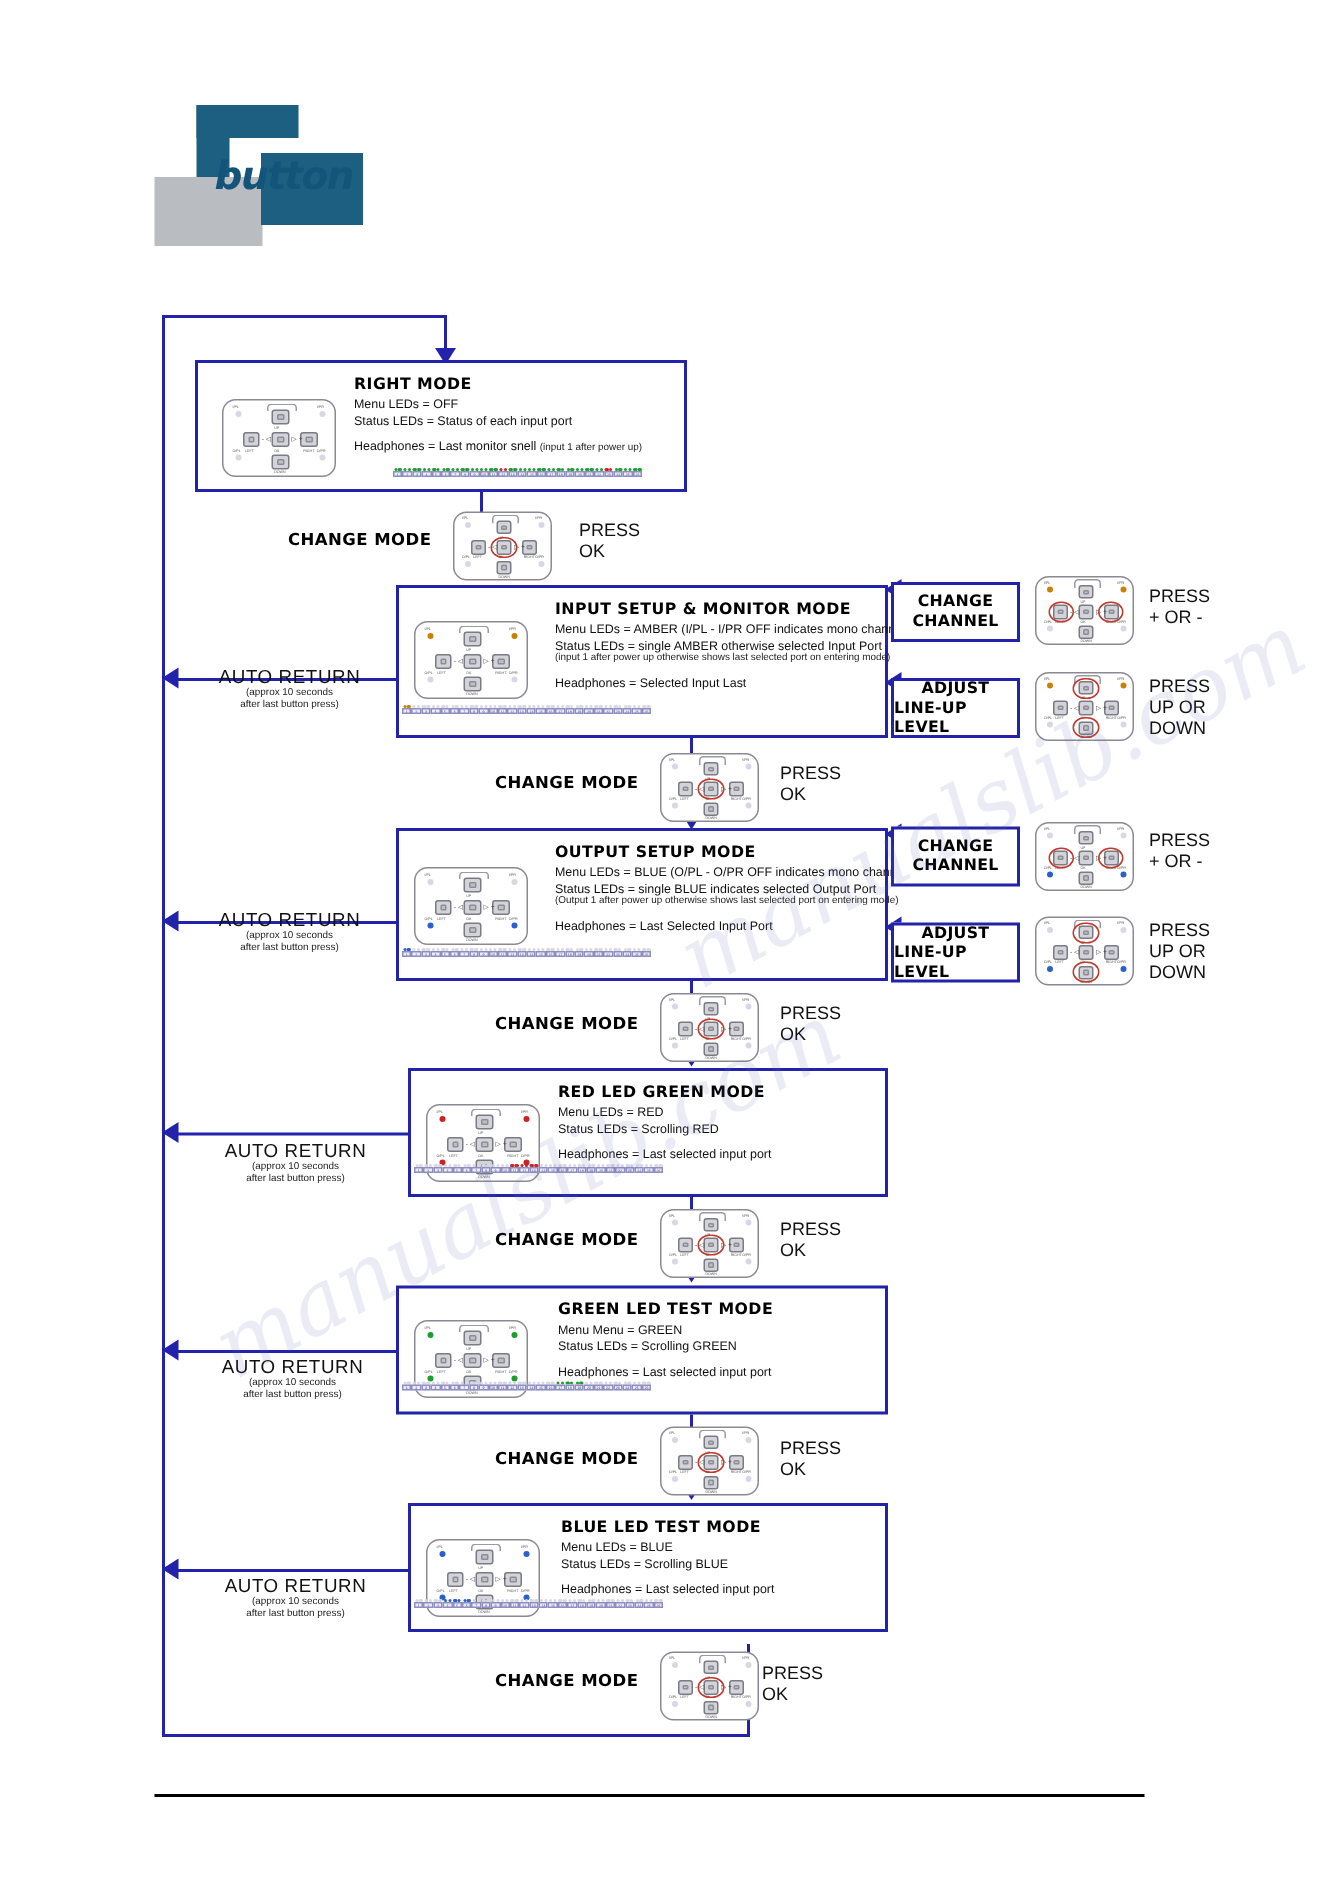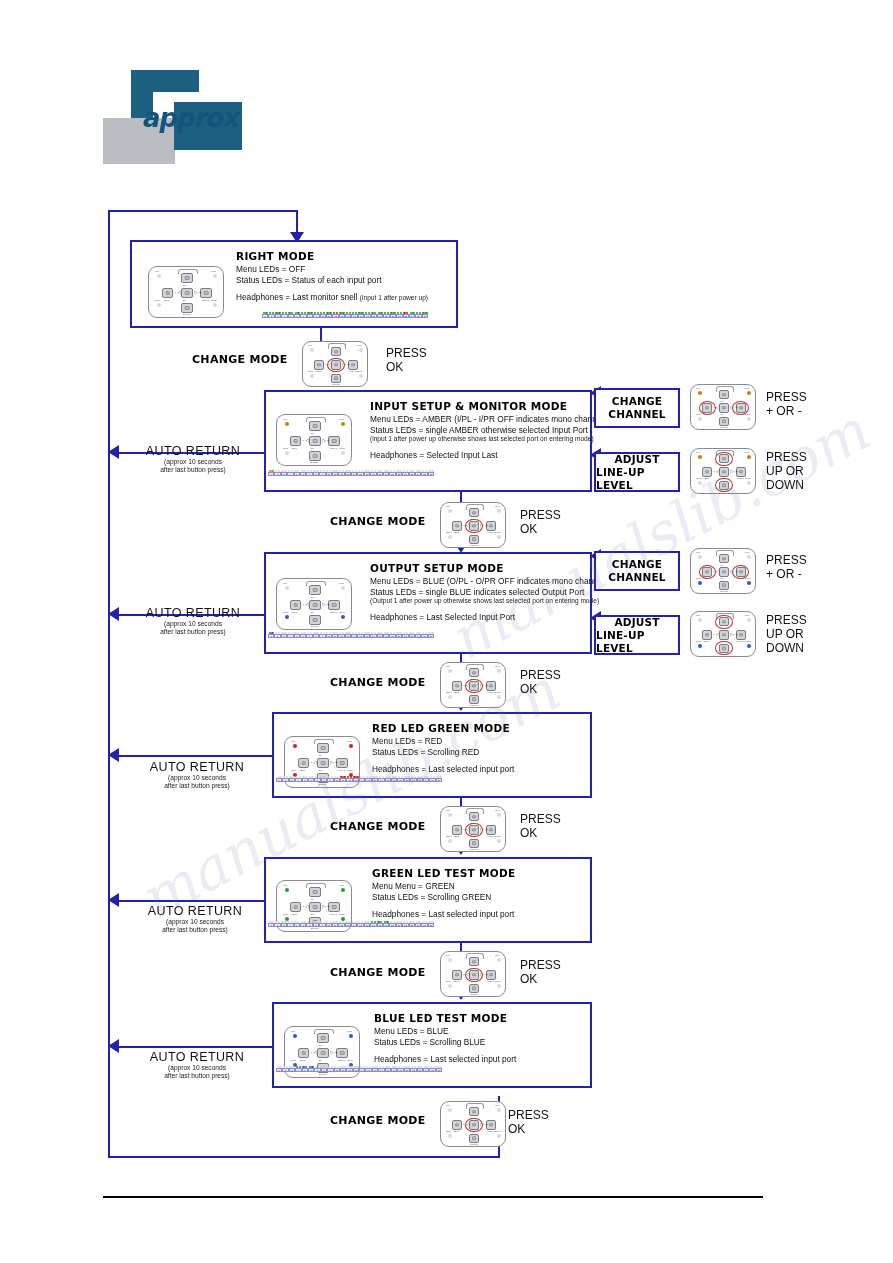--- a/index.html
+++ b/index.html
@@ -71,21 +71,21 @@
   #footrule{position:absolute;left:103px;top:1196px;width:660px;height:2px;background:#000;}
 </style>
 </head>
 <body>
 
 <div id="logo" class="abs">
   <div class="grey"></div>
   <div class="tl"></div>
   <div class="tlv"></div>
   <div class="br"></div>
-  <div class="word">approx</div>
+  <div class="word">button</div>
 </div>
 
 <div class="ln hl" style="left:108px;top:210px;width:190px;"></div>
 <div class="ln vl" style="left:108px;top:210px;height:948px;"></div>
 <div class="ln vl" style="left:296px;top:210px;height:32px;"></div>
 <div class="arw down" style="left:290px;top:232px;"></div>
 <div class="ln hl" style="left:108px;top:1156px;width:392px;"></div>
 <div class="ln vl" style="left:498px;top:1096px;height:62px;"></div>
 
 <div class="mode" style="left:130px;top:240px;width:328px;height:88px;">

